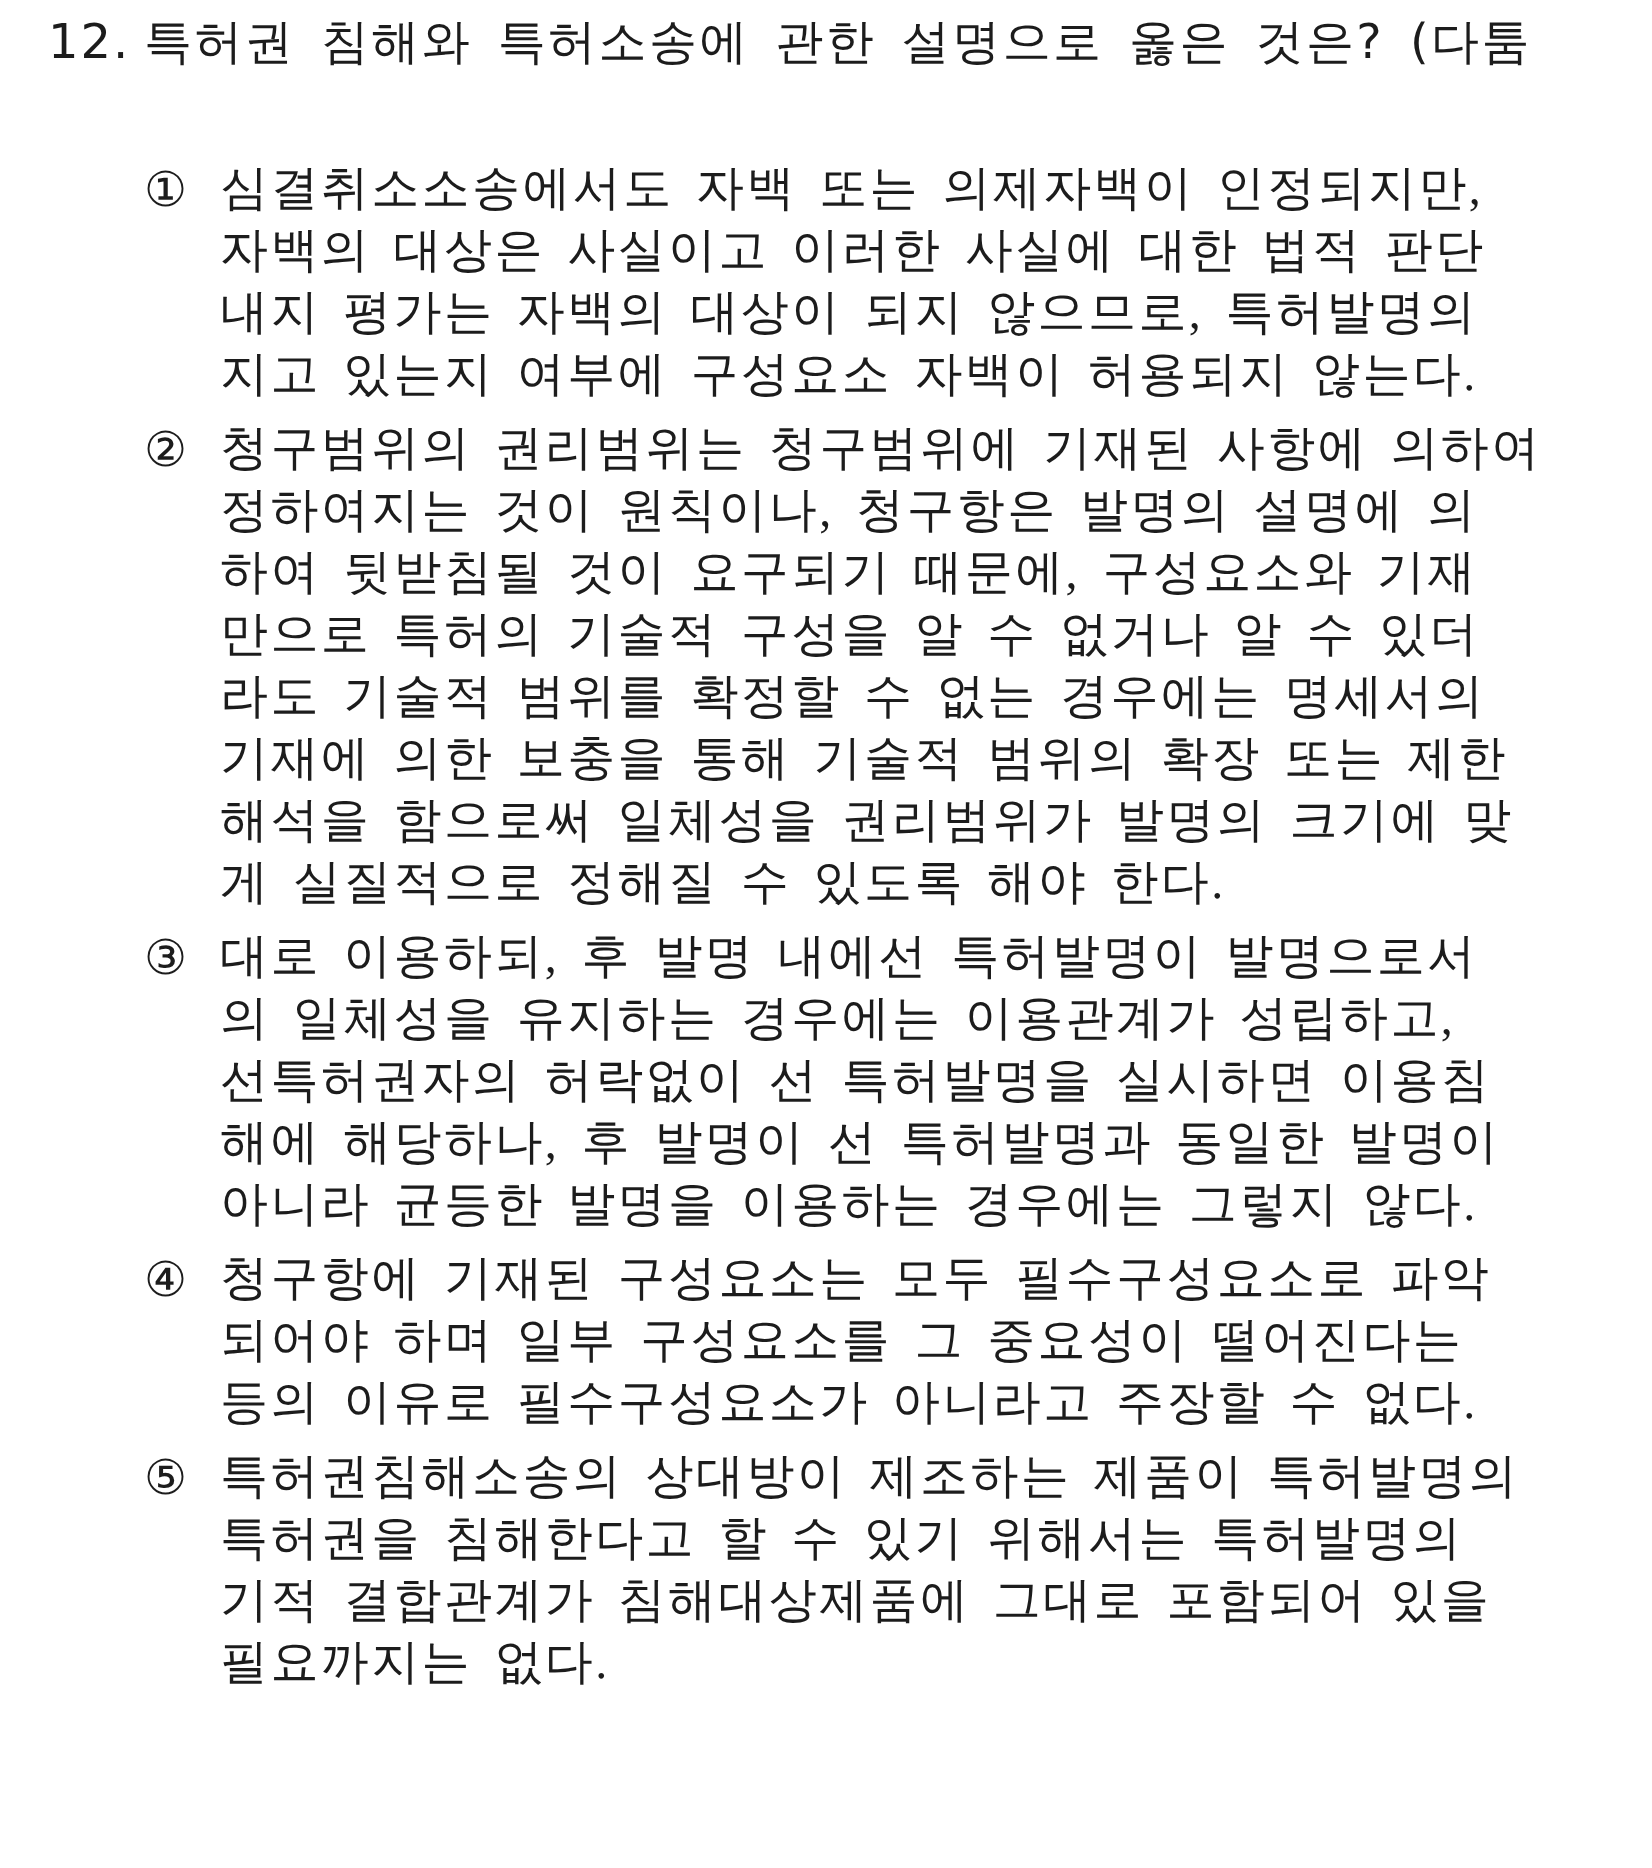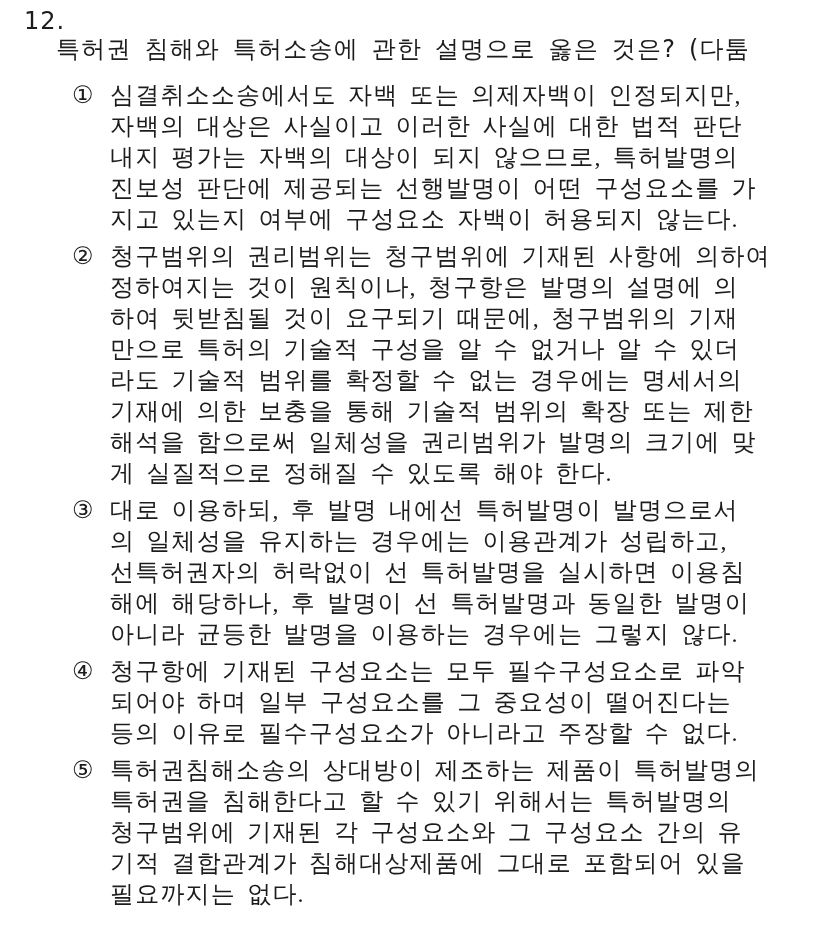--- a/index.html
+++ b/index.html
@@ -29,24 +29,23 @@
     position: absolute;
     left: 24px;
     top: 0;
     font-size: 24px;
     line-height: 31px;
     letter-spacing: 1px;
     white-space: nowrap;
   }
   .q-text {
     position: absolute;
-    left: 56px;
+    left: 72px;
     top: 0;
     width: 700px;
-    margin-top: 28px;
   }
   .line {
     display: block;
     font-size: 24px;
     line-height: 31px;
     height: 31px;
     white-space: nowrap;
     letter-spacing: 1.2px;
     word-spacing: 4px;
   }
@@ -88,31 +87,30 @@
 </div>
 
 <div class="options">
 
   <div class="option">
     <span class="opt-marker">①</span>
     <div class="opt-body">
       <span class="line">심결취소소송에서도 자백 또는 의제자백이 인정되지만,</span>
       <span class="line">자백의 대상은 사실이고 이러한 사실에 대한 법적 판단</span>
       <span class="line">내지 평가는 자백의 대상이 되지 않으므로, 특허발명의</span>
-      <span class="line">진보성 판단에 제공되는 선행발명이 어떤 구성요소를 가</span>
       <span class="line">지고 있는지 여부에 구성요소 자백이 허용되지 않는다.</span>
     </div>
   </div>
 
   <div class="option">
     <span class="opt-marker">②</span>
     <div class="opt-body">
       <span class="line">청구범위의 권리범위는 청구범위에 기재된 사항에 의하여</span>
       <span class="line">정하여지는 것이 원칙이나, 청구항은 발명의 설명에 의</span>
-      <span class="line">하여 뒷받침될 것이 요구되기 때문에, 청구범위의 기재</span>
+      <span class="line">하여 뒷받침될 것이 요구되기 때문에, 구성요소와 기재</span>
       <span class="line">만으로 특허의 기술적 구성을 알 수 없거나 알 수 있더</span>
       <span class="line">라도 기술적 범위를 확정할 수 없는 경우에는 명세서의</span>
       <span class="line">기재에 의한 보충을 통해 기술적 범위의 확장 또는 제한</span>
       <span class="line">해석을 함으로써 일체성을 권리범위가 발명의 크기에 맞</span>
       <span class="line">게 실질적으로 정해질 수 있도록 해야 한다.</span>
     </div>
   </div>
 
   <div class="option">
     <span class="opt-marker">③</span>
@@ -132,19 +130,18 @@
       <span class="line">되어야 하며 일부 구성요소를 그 중요성이 떨어진다는</span>
       <span class="line">등의 이유로 필수구성요소가 아니라고 주장할 수 없다.</span>
     </div>
   </div>
 
   <div class="option">
     <span class="opt-marker">⑤</span>
     <div class="opt-body">
       <span class="line">특허권침해소송의 상대방이 제조하는 제품이 특허발명의</span>
       <span class="line">특허권을 침해한다고 할 수 있기 위해서는 특허발명의</span>
-      <span class="line">청구범위에 기재된 각 구성요소와 그 구성요소 간의 유</span>
       <span class="line">기적 결합관계가 침해대상제품에 그대로 포함되어 있을</span>
       <span class="line">필요까지는 없다.</span>
     </div>
   </div>
 
 </div>
 
 </body></html>

